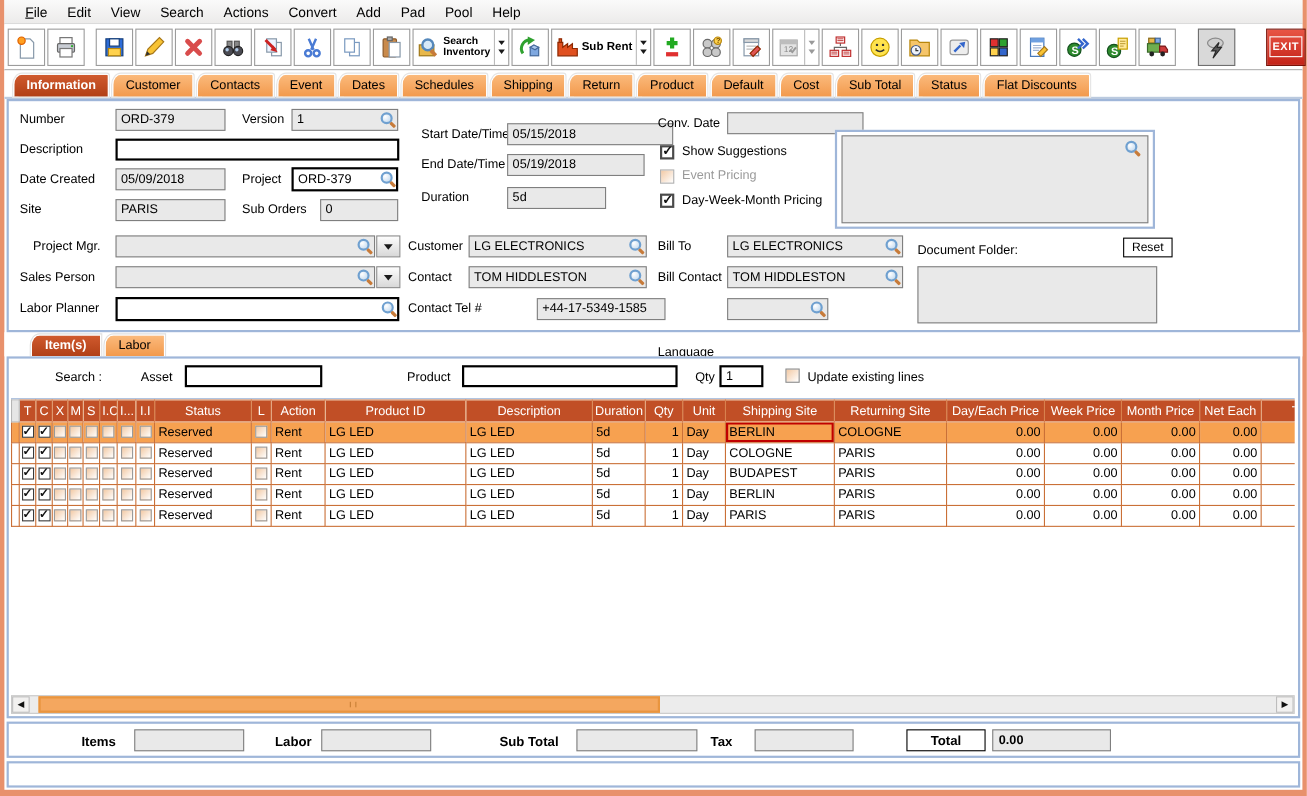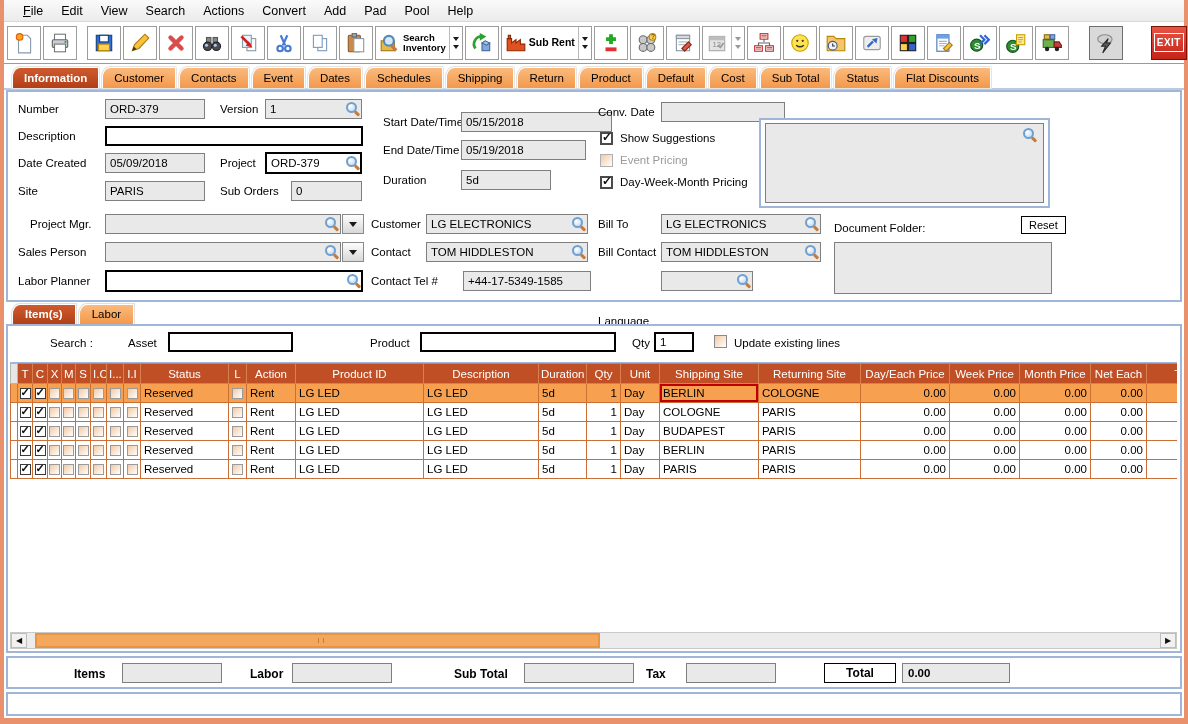--- a/index.html
+++ b/index.html
@@ -56,21 +56,21 @@
   .grpbox legend, .grplegend { position:absolute; top:-8px; left:7px; background:#fff; padding:0 3px; font-weight:bold; font-size:11.5px; }
   .fcb { position:absolute; width:13px; height:13px; border:2px solid #4a4a4a; background:#fff; cursor:pointer; }
   .fcb.on::after { content:"✓"; position:absolute; top:-4px; left:0; font-size:12px; font-weight:bold; color:#111; }
   .fcb.dis { border:1px solid #b0b0b0; background:linear-gradient(135deg,#F2C9A4,#fff); }
   .minitabs { position:absolute; display:flex; }
   .minitab { background:linear-gradient(#FBBA7C,#F2994C); border:1px solid #fff; outline:1px solid #E0E0E0; border-bottom:none; padding:3px 12px 4px; margin-right:3px; font-size:11.5px; border-top-left-radius:8px 10px; cursor:pointer; white-space:nowrap; }
   .minitab.active { background:linear-gradient(#D05A2E,#B13F16); color:#fff; font-weight:bold; }
   .resetbtn { position:absolute; background:#fff; border:1px solid #000; font-size:11px; padding:2px 7px; cursor:pointer; }
 
   
-  .items-tabs { height:22px; padding-left:8px; display:flex; align-items:flex-end; flex:none; background:#fff; }
+  .items-tabs { height:22px; padding-left:24px; display:flex; align-items:flex-end; flex:none; background:#fff; }
   .items-panel { margin:0 2px; flex:1; }
   .tblwrap { position:absolute; left:2px; right:3px; top:36px; bottom:21px; overflow:hidden; background:#fff; border-top:1px solid #9FB6D9; }
   table.grid { border-collapse:collapse; table-layout:fixed; width:1216px; font-size:11.5px; }
   .grid th { background:#C14F26; color:#fff; font-weight:normal; border:1px solid #D8814E; height:20px; padding:0 2px; overflow:hidden; white-space:nowrap; }
   .grid th.rowhdr { background:#E6E6E6; border:1px solid #b5b5b5; }
   .grid td { border:1px solid #CA7037; height:19px; padding:0 3px; overflow:hidden; white-space:nowrap; background:#fff; }
   tr.sel td { background:#F7A150; }
   td.num { text-align:right; }
   td.cbc { text-align:center; padding:0; }
   td.focuscell { box-shadow:inset 0 0 0 2px #C00000; }
@@ -408,21 +408,21 @@
     <span class="combobtn" style="left:334px;top:150px;"></span>
 
     <span class="lbl" style="left:10px;top:183px;">Labor Planner</span>
     <div class="fld ed withmag" style="left:97px;top:178px;width:258px;height:22px;"><input value="" style=""><span class="mag" style="top:4px;"></span></div>
 
     <span class="lbl" style="left:363px;top:126px;">Customer</span>
     <div class="fld withmag" style="left:418px;top:122px;width:162px;"><input readonly="" value="LG ELECTRONICS" style=""><span class="mag"></span></div>
     <span class="lbl" style="left:363px;top:154px;">Contact</span>
     <div class="fld withmag" style="left:418px;top:150px;width:162px;"><input readonly="" value="TOM HIDDLESTON" style=""><span class="mag"></span></div>
     <span class="lbl" style="left:363px;top:183px;">Contact Tel #</span>
-    <div class="fld" style="left:455px;top:179px;width:128px;"><input readonly="" value="+44-17-5349-1585" style=""></div>
+    <div class="fld" style="left:480px;top:179px;width:117px;"><input readonly="" value="+44-17-5349-1585" style=""></div>
 
     <span class="lbl" style="left:590px;top:126px;">Bill To</span>
     <div class="fld withmag" style="left:653px;top:122px;width:160px;"><input readonly="" value="LG ELECTRONICS" style=""><span class="mag"></span></div>
     <span class="lbl" style="left:590px;top:154px;">Bill Contact</span>
     <div class="fld withmag" style="left:653px;top:150px;width:160px;"><input readonly="" value="TOM HIDDLESTON" style=""><span class="mag"></span></div>
     <span class="lbl" style="left:590px;top:183px;margin-top:40px;">Language</span>
     <div class="fld withmag" style="left:653px;top:179px;width:92px;"><input readonly="" value="" style=""><span class="mag"></span></div>
 
     <span class="lbl" style="left:826px;top:130px;">Document Folder:</span>
     <button class="resetbtn" style="left:1013px;top:124px;">Reset</button>

